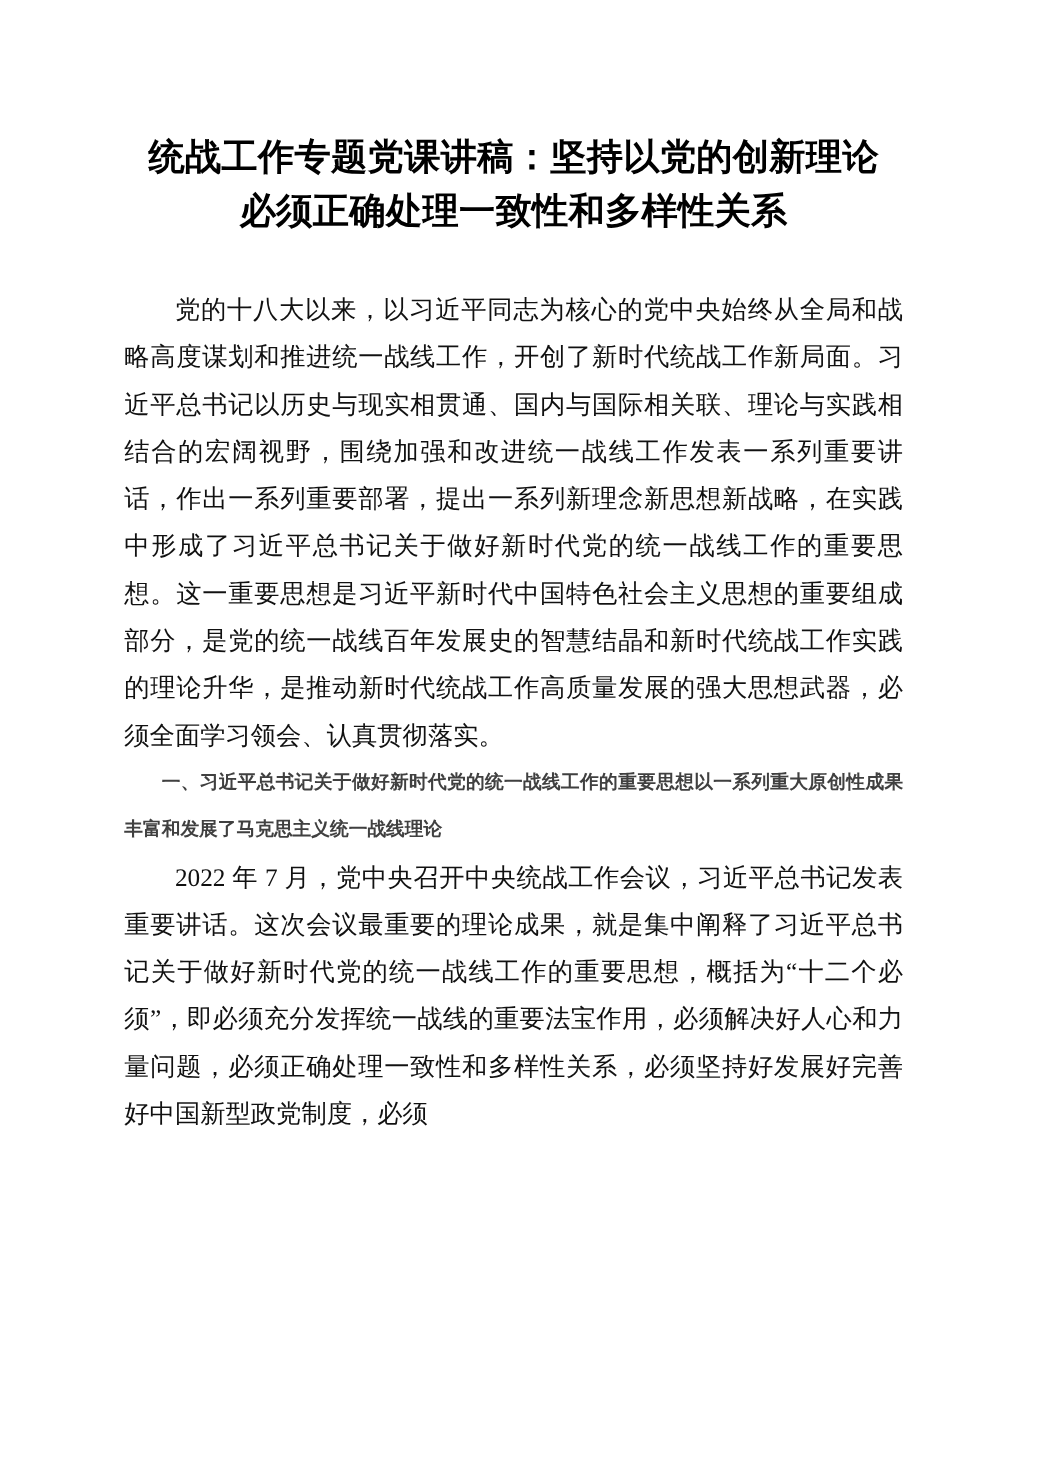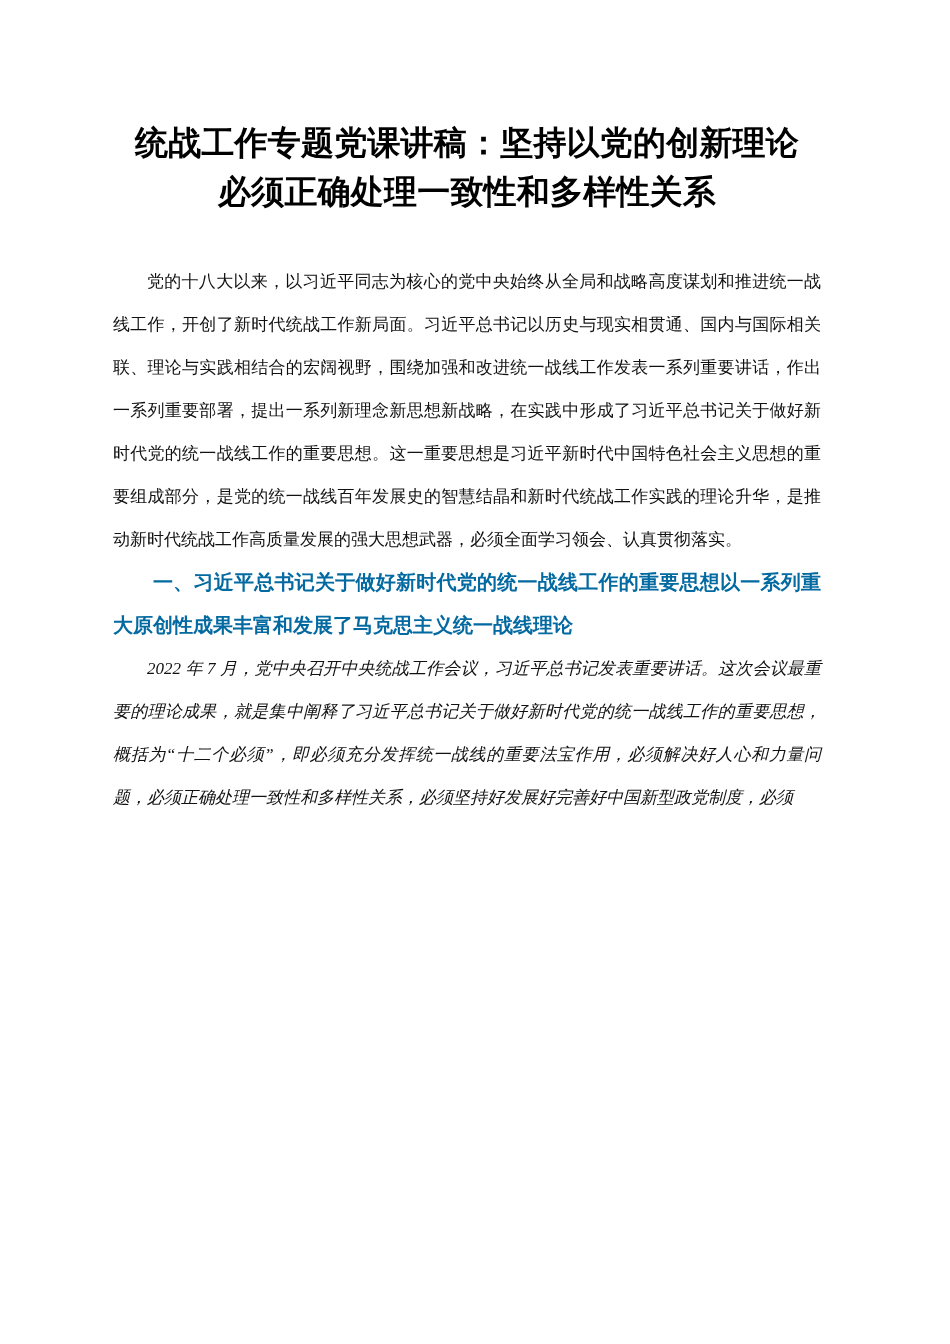--- a/index.html
+++ b/index.html
@@ -43,46 +43,45 @@
     letter-spacing: 0.2px;
     color: #000000;
     text-rendering: geometricPrecision;
   }
 
   
   .para {
     margin: 0;
     padding-top: 44px;
     font-family: "Liberation Serif", "DejaVu Serif", serif;
-    font-size: 17px;
+    font-size: 23px;
     line-height: 43px;
     text-align: justify;
     text-justify: inter-ideograph;
     text-indent: 2em;
     color: #111111;
     word-break: break-all;
   }
 
   .para.tight {
     padding-top: 0;
-    font-style: italic;
   }
 
   
   .section-heading {
     margin: 0;
     padding-top: 0;
     font-family: "DejaVu Sans", "Liberation Sans", sans-serif;
     font-weight: 700;
-    font-size: 20px;
+    font-size: 17px;
     line-height: 43px;
     text-align: justify;
     text-justify: inter-ideograph;
     text-indent: 2em;
-    color: #0369a1;
+    color: #404040;
     word-break: break-all;
   }
 </style>
 </head>
 <body>
 
 <div class="page">
   <div class="content">
 
     <h1 class="doc-title">

